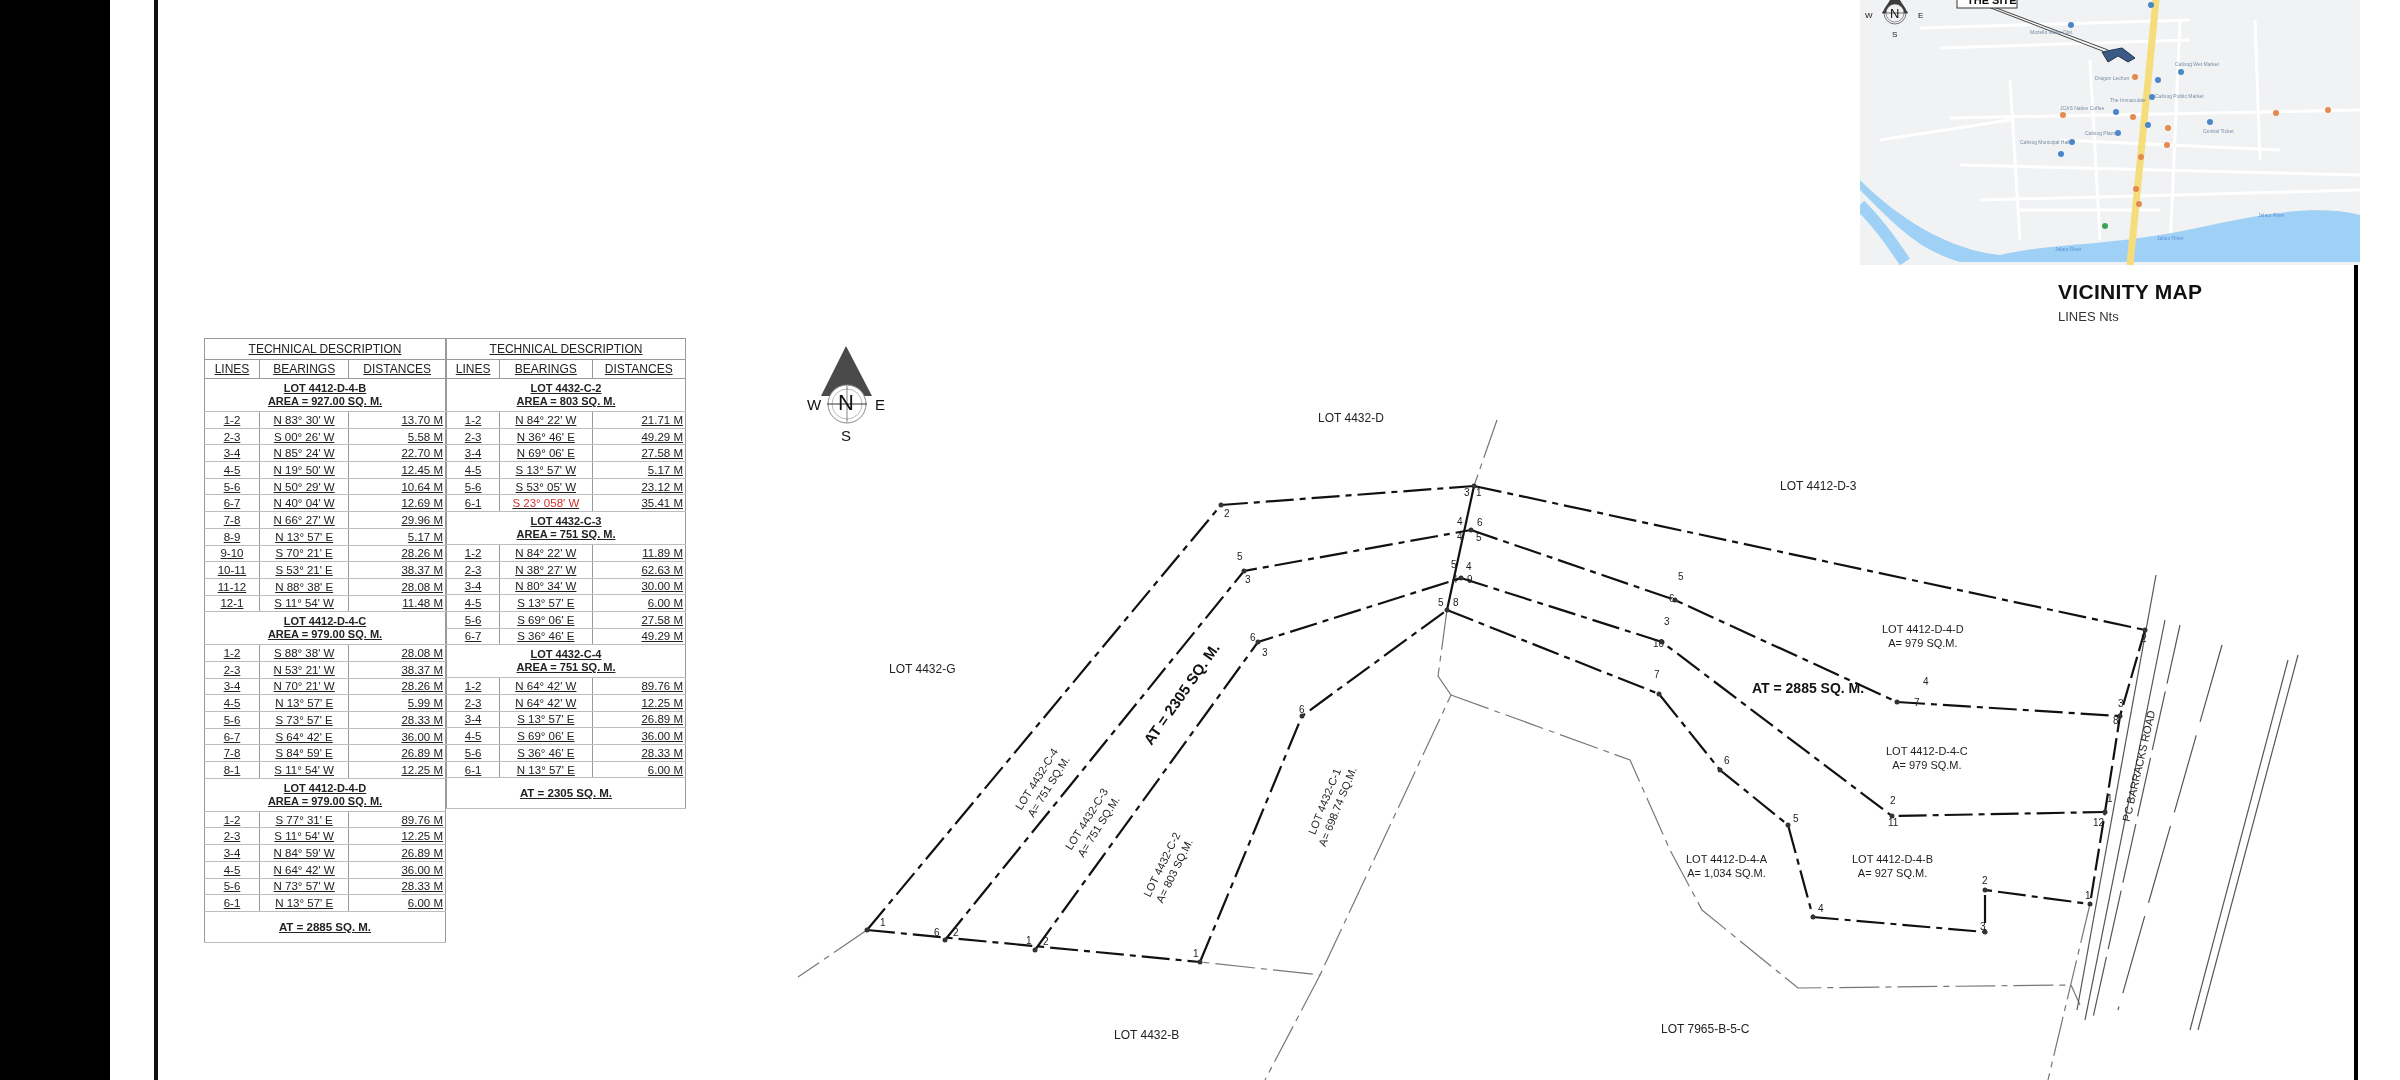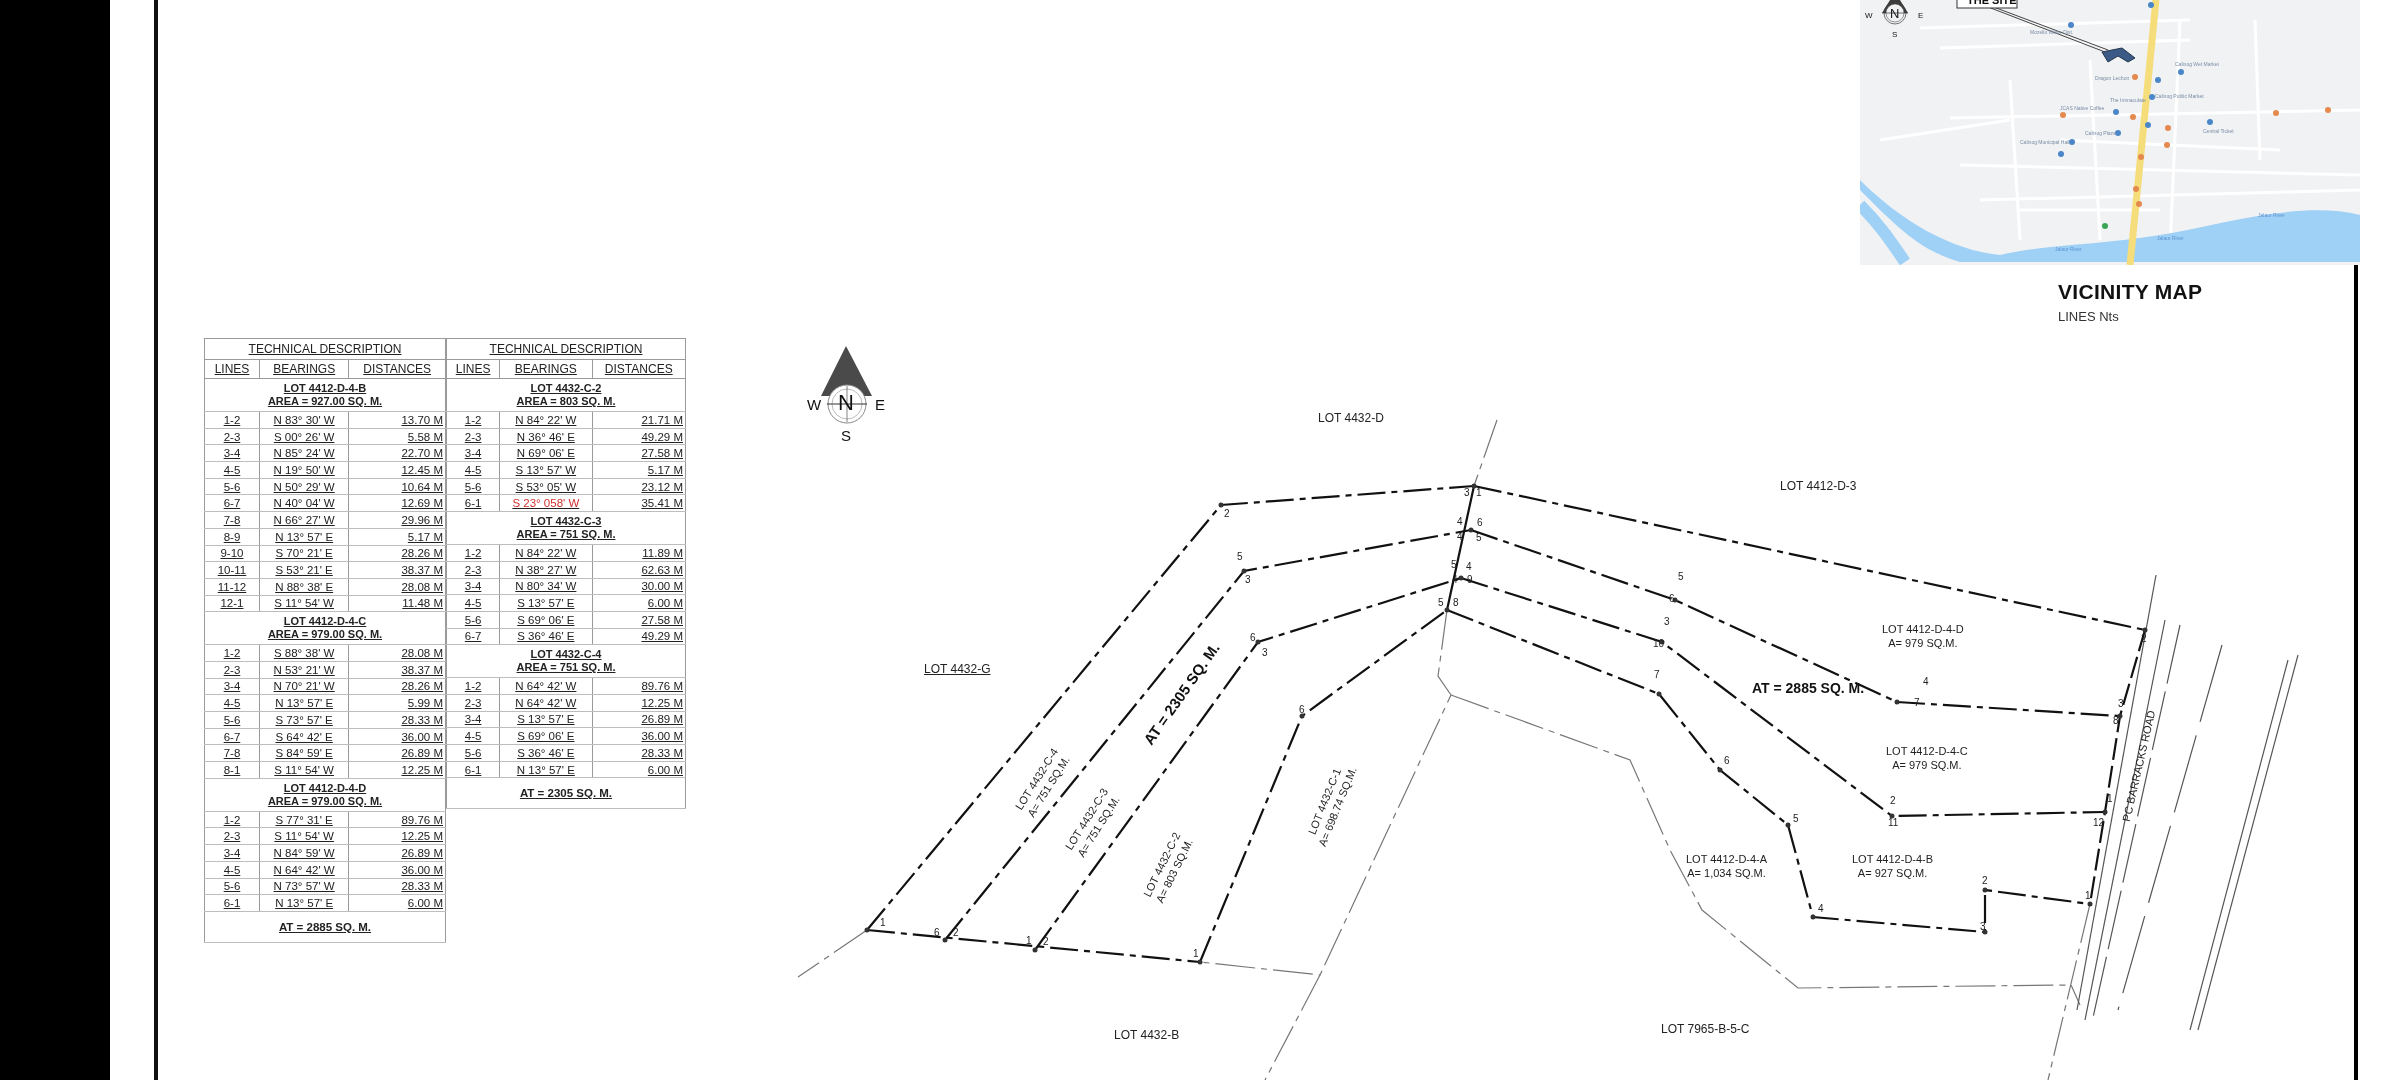--- a/index.html
+++ b/index.html
@@ -237,21 +237,21 @@
   </g>
 </svg>
 
 <div class="compass-letter" style="left:838px; top:390px; font-size:22px;">N</div>
 <div class="compass-letter" style="left:807px; top:396px;">W</div>
 <div class="compass-letter" style="left:875px; top:396px;">E</div>
 <div class="compass-letter" style="left:841px; top:427px;">S</div>
 
 <div class="label" style="left:1318px; top:411px;">LOT 4432-D</div>
 <div class="label" style="left:1780px; top:479px;">LOT 4412-D-3</div>
-<div class="label" style="left:924px; top:662px;text-decoration:underline;">LOT 4432-G</div>
+<div class="label" style="left:889px; top:662px;">LOT 4432-G</div>
 <div class="label" style="left:1114px; top:1028px;">LOT 4432-B</div>
 <div class="label" style="left:1655px; top:1022px;padding-left:6px;">LOT 7965-B-5-C</div>
 
 <div class="label" style="left:2120px; top:820px; font-size:11px; transform:rotate(-77deg); transform-origin:left top;">PC BARRACKS ROAD</div>
 
 <div class="label-bold" style="left:1140px; top:738px; font-size:15px; transform:rotate(-55deg); transform-origin:left top;">AT = 2305 SQ. M.</div>
 <div class="label-bold" style="left:1752px; top:680px; font-size:14px;">AT = 2885 SQ. M.</div>
 
 <div class="lot-area" style="left:1012px; top:805px; transform:rotate(-58deg); transform-origin:left top;">
   <div>LOT 4432-C-4</div>

